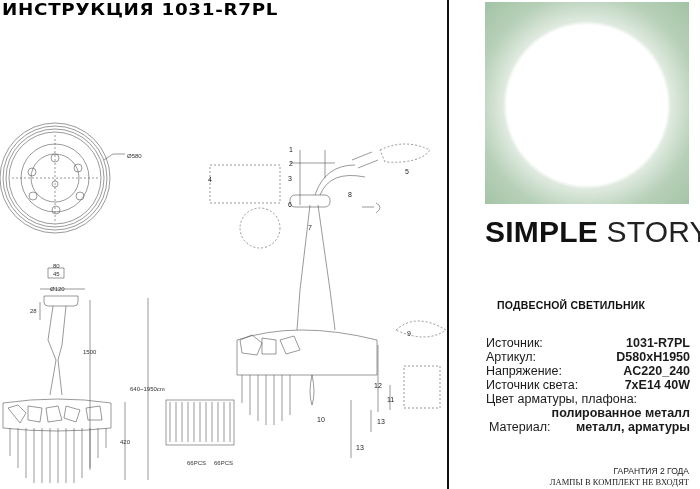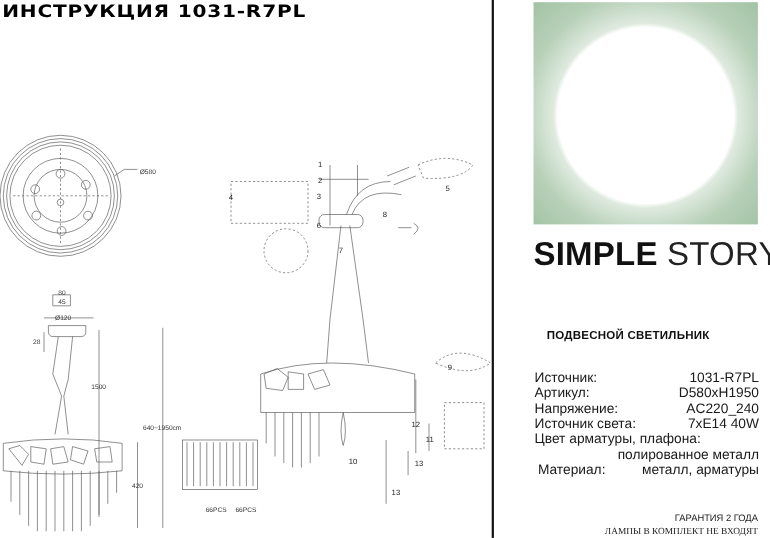--- a/index.html
+++ b/index.html
@@ -10,21 +10,21 @@
     .drawing svg { width: 446px; height: 489px; display: block; }
     .dim { font-family: "Liberation Sans", sans-serif; font-size: 6px; fill: #333; }
     .num { font-family: "Liberation Sans", sans-serif; font-size: 7px; fill: #222; }
     .hero { position: absolute; left: 485px; top: 2px; width: 204px; height: 202px; background: radial-gradient(circle at 50% 51%, #ffffff 0, #ffffff 80px, #dfeadf 84px, #b7d0b8 110px, #9fc1a2 150px); }
     .brand { position: absolute; left: 485px; top: 215px; font-size: 30px; letter-spacing: 0.2px; color: #111; white-space: nowrap; }
     .brand .b1 { font-weight: bold; }
     .brand .b2 { font-weight: normal; color: #222; }
     .subtitle { position: absolute; left: 485px; top: 299px; font-size: 10.5px; font-weight: bold; letter-spacing: 0.2px; color: #111; padding-left: 12px; }
     .spec { position: absolute; left: 486px; width: 204px; font-size: 12.5px; line-height: 14px; color: #1a1a1a; }
     .spec .lbl { position: absolute; left: 0; }
-    .spec .val { position: absolute; right: 0; }
+    .spec .val { position: absolute; right: 0; font-weight: bold; }
     .footer { position: absolute; left: 485px; width: 204px; text-align: right; font-size: 8.5px; color: #222; }
   </style>
 </head>
 <body>
 
 <div class="title">ИНСТРУКЦИЯ 1031-R7PL</div>
 
 <div class="drawing">
   <svg viewBox="0 0 446 489" xmlns="http://www.w3.org/2000/svg">
     <g fill="none" stroke="#555" stroke-width="0.6">

